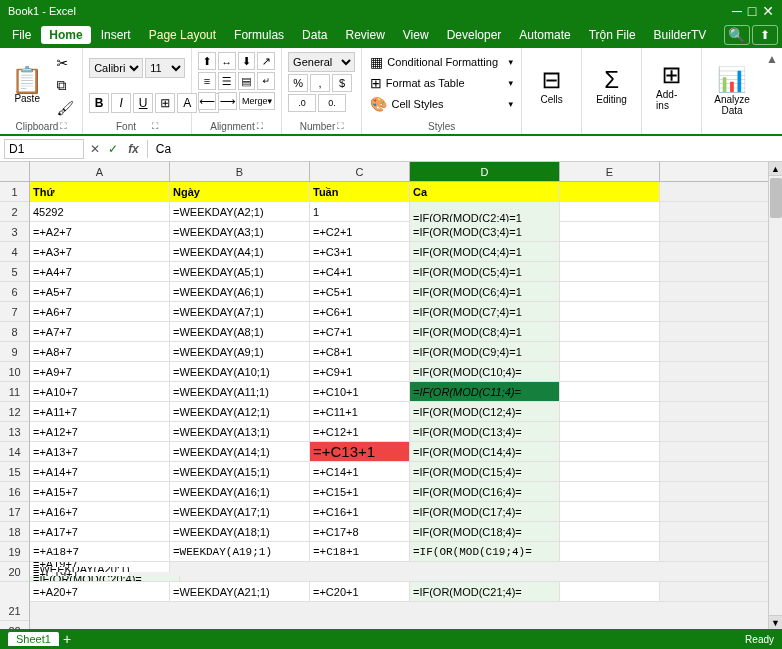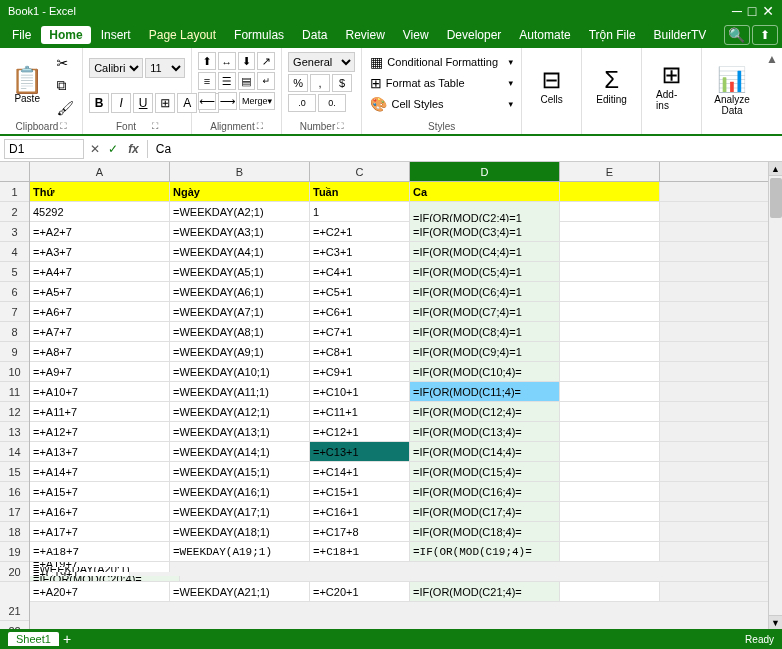--- a/index.html
+++ b/index.html
@@ -321,41 +321,41 @@
               <div style="width: 140px; min-width: 140px; border-right: 1px solid rgb(224, 224, 224); font-size: 11px; padding: 0px 3px; display: flex; align-items: center; overflow: hidden; white-space: nowrap; cursor: cell; background: white;">=+A9+7</div>
               <div style="width: 140px; min-width: 140px; border-right: 1px solid rgb(224, 224, 224); font-size: 11px; padding: 0px 3px; display: flex; align-items: center; overflow: hidden; white-space: nowrap; cursor: cell; background: white;">=WEEKDAY(A10;1)</div>
               <div style="width: 100px; min-width: 100px; border-right: 1px solid rgb(224, 224, 224); font-size: 11px; padding: 0px 3px; display: flex; align-items: center; overflow: hidden; white-space: nowrap; cursor: cell; background: white;">=+C9+1</div>
               <div style="width: 150px; min-width: 150px; border-right: 1px solid rgb(224, 224, 224); font-size: 11px; padding: 0px 3px; display: flex; align-items: center; overflow: hidden; white-space: nowrap; cursor: cell; background: rgb(232, 245, 232);">=IF(OR(MOD(C10;4)=</div>
               <div style="width: 100px; min-width: 100px; border-right: 1px solid rgb(224, 224, 224); font-size: 11px; padding: 0px 3px; display: flex; align-items: center; overflow: hidden; white-space: nowrap; cursor: cell; background: white;"></div>
             </div>
             <div style="display: flex; border-bottom: 1px solid rgb(224, 224, 224); height: 20px; min-height: 20px;">
               <div style="width: 140px; min-width: 140px; border-right: 1px solid rgb(224, 224, 224); font-size: 11px; padding: 0px 3px; display: flex; align-items: center; overflow: hidden; white-space: nowrap; cursor: cell; background: white;">=+A10+7</div>
               <div style="width: 140px; min-width: 140px; border-right: 1px solid rgb(224, 224, 224); font-size: 11px; padding: 0px 3px; display: flex; align-items: center; overflow: hidden; white-space: nowrap; cursor: cell; background: white;">=WEEKDAY(A11;1)</div>
               <div style="width: 100px; min-width: 100px; border-right: 1px solid rgb(224, 224, 224); font-size: 11px; padding: 0px 3px; display: flex; align-items: center; overflow: hidden; white-space: nowrap; cursor: cell; background: white;">=+C10+1</div>
-              <div style="width: 150px; min-width: 150px; border-right: 1px solid rgb(224, 224, 224); font-size: 11px; padding: 0px 3px; display: flex; align-items: center; overflow: hidden; white-space: nowrap; cursor: cell; background: #7dd3fc;">=IF(OR(MOD(C11;4)=</div>
+              <div style="width: 150px; min-width: 150px; border-right: 1px solid rgb(224, 224, 224); font-size: 11px; padding: 0px 3px; display: flex; align-items: center; overflow: hidden; white-space: nowrap; cursor: cell; background: #15803d; font-style: italic;">=IF(OR(MOD(C11;4)=</div>
               <div style="width: 100px; min-width: 100px; border-right: 1px solid rgb(224, 224, 224); font-size: 11px; padding: 0px 3px; display: flex; align-items: center; overflow: hidden; white-space: nowrap; cursor: cell; background: white;"></div>
             </div>
             <div style="display: flex; border-bottom: 1px solid rgb(224, 224, 224); height: 20px; min-height: 20px;">
               <div style="width: 140px; min-width: 140px; border-right: 1px solid rgb(224, 224, 224); font-size: 11px; padding: 0px 3px; display: flex; align-items: center; overflow: hidden; white-space: nowrap; cursor: cell; background: white;">=+A11+7</div>
               <div style="width: 140px; min-width: 140px; border-right: 1px solid rgb(224, 224, 224); font-size: 11px; padding: 0px 3px; display: flex; align-items: center; overflow: hidden; white-space: nowrap; cursor: cell; background: white;">=WEEKDAY(A12;1)</div>
               <div style="width: 100px; min-width: 100px; border-right: 1px solid rgb(224, 224, 224); font-size: 11px; padding: 0px 3px; display: flex; align-items: center; overflow: hidden; white-space: nowrap; cursor: cell; background: white;">=+C11+1</div>
               <div style="width: 150px; min-width: 150px; border-right: 1px solid rgb(224, 224, 224); font-size: 11px; padding: 0px 3px; display: flex; align-items: center; overflow: hidden; white-space: nowrap; cursor: cell; background: rgb(232, 245, 232);">=IF(OR(MOD(C12;4)=</div>
               <div style="width: 100px; min-width: 100px; border-right: 1px solid rgb(224, 224, 224); font-size: 11px; padding: 0px 3px; display: flex; align-items: center; overflow: hidden; white-space: nowrap; cursor: cell; background: white;"></div>
             </div>
             <div style="display: flex; border-bottom: 1px solid rgb(224, 224, 224); height: 20px; min-height: 20px;">
               <div style="width: 140px; min-width: 140px; border-right: 1px solid rgb(224, 224, 224); font-size: 11px; padding: 0px 3px; display: flex; align-items: center; overflow: hidden; white-space: nowrap; cursor: cell; background: white;">=+A12+7</div>
               <div style="width: 140px; min-width: 140px; border-right: 1px solid rgb(224, 224, 224); font-size: 11px; padding: 0px 3px; display: flex; align-items: center; overflow: hidden; white-space: nowrap; cursor: cell; background: white;">=WEEKDAY(A13;1)</div>
               <div style="width: 100px; min-width: 100px; border-right: 1px solid rgb(224, 224, 224); font-size: 11px; padding: 0px 3px; display: flex; align-items: center; overflow: hidden; white-space: nowrap; cursor: cell; background: white;">=+C12+1</div>
               <div style="width: 150px; min-width: 150px; border-right: 1px solid rgb(224, 224, 224); font-size: 11px; padding: 0px 3px; display: flex; align-items: center; overflow: hidden; white-space: nowrap; cursor: cell; background: rgb(232, 245, 232);">=IF(OR(MOD(C13;4)=</div>
               <div style="width: 100px; min-width: 100px; border-right: 1px solid rgb(224, 224, 224); font-size: 11px; padding: 0px 3px; display: flex; align-items: center; overflow: hidden; white-space: nowrap; cursor: cell; background: white;"></div>
             </div>
             <div style="display: flex; border-bottom: 1px solid rgb(224, 224, 224); height: 20px; min-height: 20px;">
               <div style="width: 140px; min-width: 140px; border-right: 1px solid rgb(224, 224, 224); font-size: 11px; padding: 0px 3px; display: flex; align-items: center; overflow: hidden; white-space: nowrap; cursor: cell; background: white;">=+A13+7</div>
               <div style="width: 140px; min-width: 140px; border-right: 1px solid rgb(224, 224, 224); font-size: 11px; padding: 0px 3px; display: flex; align-items: center; overflow: hidden; white-space: nowrap; cursor: cell; background: white;">=WEEKDAY(A14;1)</div>
-              <div style="width: 100px; min-width: 100px; border-right: 1px solid rgb(224, 224, 224); font-size: 11px; padding: 0px 3px; display: flex; align-items: center; overflow: hidden; white-space: nowrap; cursor: cell; background: #0f766e;">=+C13+1</div>
+              <div style="width: 100px; min-width: 100px; border-right: 1px solid rgb(224, 224, 224); font-size: 15px; padding: 0px 3px; display: flex; align-items: center; overflow: hidden; white-space: nowrap; cursor: cell; background: #ef4444;">=+C13+1</div>
               <div style="width: 150px; min-width: 150px; border-right: 1px solid rgb(224, 224, 224); font-size: 11px; padding: 0px 3px; display: flex; align-items: center; overflow: hidden; white-space: nowrap; cursor: cell; background: rgb(232, 245, 232);">=IF(OR(MOD(C14;4)=</div>
               <div style="width: 100px; min-width: 100px; border-right: 1px solid rgb(224, 224, 224); font-size: 11px; padding: 0px 3px; display: flex; align-items: center; overflow: hidden; white-space: nowrap; cursor: cell; background: white;"></div>
             </div>
             <div style="display: flex; border-bottom: 1px solid rgb(224, 224, 224); height: 20px; min-height: 20px;">
               <div style="width: 140px; min-width: 140px; border-right: 1px solid rgb(224, 224, 224); font-size: 11px; padding: 0px 3px; display: flex; align-items: center; overflow: hidden; white-space: nowrap; cursor: cell; background: white;">=+A14+7</div>
               <div style="width: 140px; min-width: 140px; border-right: 1px solid rgb(224, 224, 224); font-size: 11px; padding: 0px 3px; display: flex; align-items: center; overflow: hidden; white-space: nowrap; cursor: cell; background: white;">=WEEKDAY(A15;1)</div>
               <div style="width: 100px; min-width: 100px; border-right: 1px solid rgb(224, 224, 224); font-size: 11px; padding: 0px 3px; display: flex; align-items: center; overflow: hidden; white-space: nowrap; cursor: cell; background: white;">=+C14+1</div>
               <div style="width: 150px; min-width: 150px; border-right: 1px solid rgb(224, 224, 224); font-size: 11px; padding: 0px 3px; display: flex; align-items: center; overflow: hidden; white-space: nowrap; cursor: cell; background: rgb(232, 245, 232);">=IF(OR(MOD(C15;4)=</div>
               <div style="width: 100px; min-width: 100px; border-right: 1px solid rgb(224, 224, 224); font-size: 11px; padding: 0px 3px; display: flex; align-items: center; overflow: hidden; white-space: nowrap; cursor: cell; background: white;"></div>
             </div>

